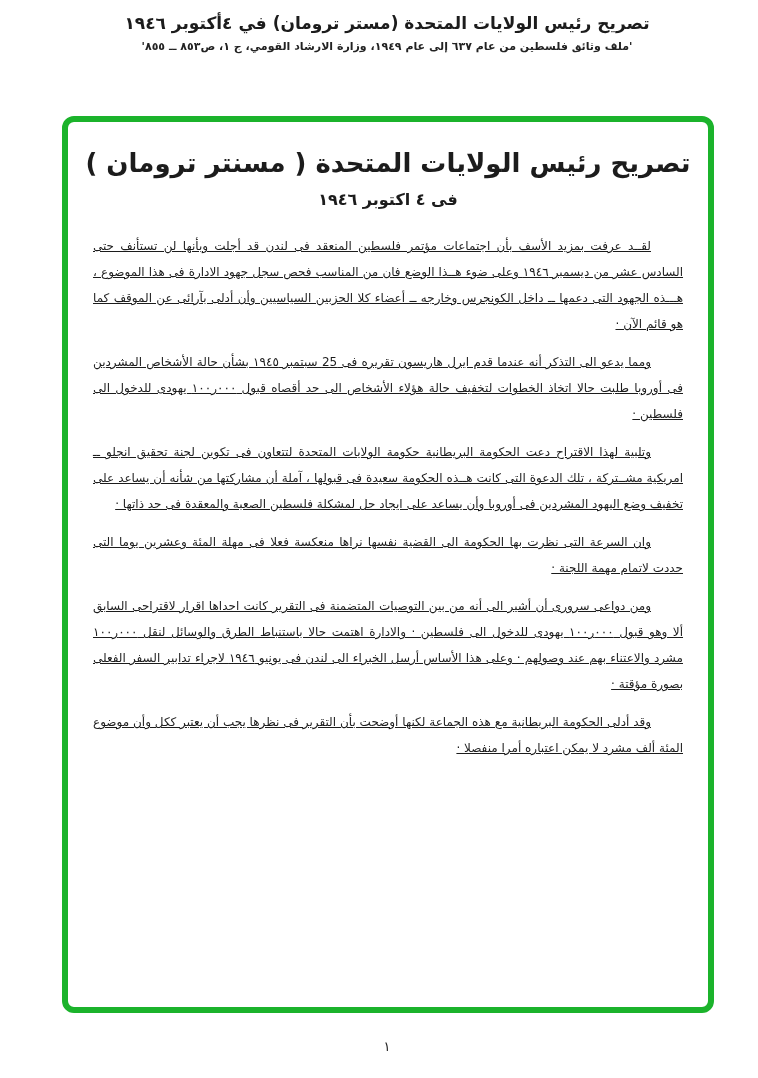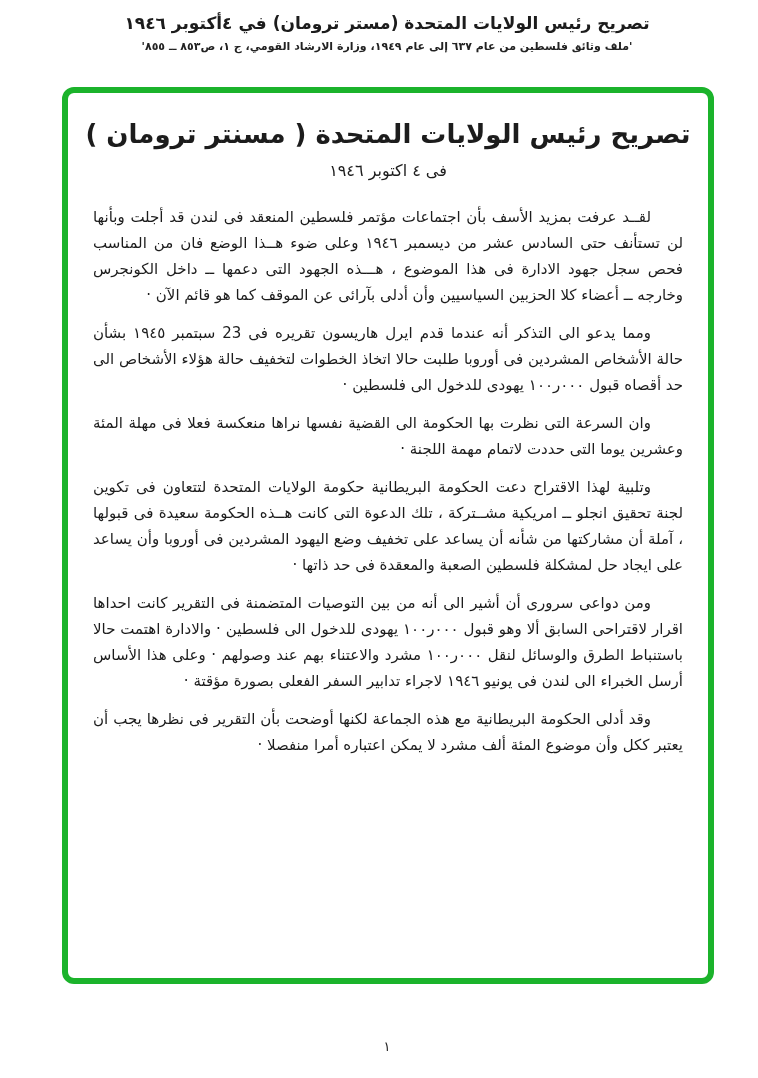--- a/index.html
+++ b/index.html
@@ -26,49 +26,50 @@
   }
   .header-line2 {
     font-size: 11px;
     font-weight: bold;
     margin-top: 7px;
     color: #222222;
   }
   .green-box {
     position: absolute;
     left: 54px;
-    top: 87px;
+    top: 116px;
     width: 652px;
     height: 897px;
     border: 6px solid #1bb32b;
     border-radius: 12px;
     background: #ffffff;
   }
   .doc-title {
     direction: rtl;
     text-align: center;
     font-size: 26px;
     font-weight: bold;
     margin-top: 26px;
     letter-spacing: 0;
   }
   .doc-subtitle {
     direction: rtl;
     text-align: center;
     font-size: 16px;
-    font-weight: normal;
+    font-weight: bold;
     margin-top: 12px;
   }
   .doc-body {
     direction: rtl;
     margin-top: 24px;
     padding: 0 25px;
-    font-size: 15px;
+    font-size: 12px;
     line-height: 26px;
     text-align: justify;
+    text-decoration: underline;
   }
   .doc-body p {
     text-indent: 32px;
     margin-bottom: 12px;
   }
   .page-number {
     position: absolute;
     bottom: 24px;
     left: 0;
     width: 100%;
@@ -87,25 +88,25 @@
     <div class="header-line2">'ملف وثائق فلسطين من عام ٦٣٧ إلى عام ١٩٤٩، وزارة الارشاد القومي، ج ١، ص٨٥٣ ــ ٨٥٥'</div>
   </div>
 
   <div class="green-box" style="border-color: rgb(27, 179, 43);">
     <div class="doc-title">تصريح رئيس الولايات المتحدة ( مسنتر ترومان )</div>
     <div class="doc-subtitle">فى ٤ اكتوبر ١٩٤٦</div>
     <div class="doc-body">
 
         <p>لقــد عرفت بمزيد الأسف بأن اجتماعات مؤتمر فلسطين المنعقد فى لندن قد أجلت وبأنها لن تستأنف حتى السادس عشر من ديسمبر ١٩٤٦ وعلى ضوء هــذا الوضع فان من المناسب فحص سجل جهود الادارة فى هذا الموضوع ، هـــذه الجهود التى دعمها ــ داخل الكونجرس وخارجه ــ أعضاء كلا الحزبين السياسيين وأن أدلى بآرائى عن الموقف كما هو قائم الآن ·</p>
 
-        <p>ومما يدعو الى التذكر أنه عندما قدم ايرل هاريسون تقريره فى 23 سبتمبر ١٩٤٥ بشأن حالة الأشخاص المشردين فى أوروبا طلبت حالا اتخاذ الخطوات لتخفيف حالة هؤلاء الأشخاص الى حد أقصاه قبول ٠٠٠ر١٠٠ يهودى للدخول الى فلسطين ·</p>
+        <p>ومما يدعو الى التذكر أنه عندما قدم ايرل هاريسون تقريره فى 25 سبتمبر ١٩٤٥ بشأن حالة الأشخاص المشردين فى أوروبا طلبت حالا اتخاذ الخطوات لتخفيف حالة هؤلاء الأشخاص الى حد أقصاه قبول ٠٠٠ر١٠٠ يهودى للدخول الى فلسطين ·</p>
+
+        <p>وتلبية لهذا الاقتراح دعت الحكومة البريطانية حكومة الولايات المتحدة لتتعاون فى تكوين لجنة تحقيق انجلو ــ امريكية مشــتركة ، تلك الدعوة التى كانت هــذه الحكومة سعيدة فى قبولها ، آملة أن مشاركتها من شأنه أن يساعد على تخفيف وضع اليهود المشردين فى أوروبا وأن يساعد على ايجاد حل لمشكلة فلسطين الصعبة والمعقدة فى حد ذاتها ·</p>
 
         <p>وان السرعة التى نظرت بها الحكومة الى القضية نفسها نراها منعكسة فعلا فى مهلة المئة وعشرين يوما التى حددت لاتمام مهمة اللجنة ·</p>
-
-        <p>وتلبية لهذا الاقتراح دعت الحكومة البريطانية حكومة الولايات المتحدة لتتعاون فى تكوين لجنة تحقيق انجلو ــ امريكية مشــتركة ، تلك الدعوة التى كانت هــذه الحكومة سعيدة فى قبولها ، آملة أن مشاركتها من شأنه أن يساعد على تخفيف وضع اليهود المشردين فى أوروبا وأن يساعد على ايجاد حل لمشكلة فلسطين الصعبة والمعقدة فى حد ذاتها ·</p>
 
 
         <p>ومن دواعى سرورى أن أشير الى أنه من بين التوصيات المتضمنة فى التقرير كانت احداها اقرار لاقتراحى السابق ألا وهو قبول ٠٠٠ر١٠٠ يهودى للدخول الى فلسطين · والادارة اهتمت حالا باستنباط الطرق والوسائل لنقل ٠٠٠ر١٠٠ مشرد والاعتناء بهم عند وصولهم · وعلى هذا الأساس أرسل الخبراء الى لندن فى يونيو ١٩٤٦ لاجراء تدابير السفر الفعلى بصورة مؤقتة ·</p>
 
         <p>وقد أدلى الحكومة البريطانية مع هذه الجماعة لكنها أوضحت بأن التقرير فى نظرها يجب أن يعتبر ككل وأن موضوع المئة ألف مشرد لا يمكن اعتباره أمرا منفصلا ·</p>
       </div>
   </div>
 
   <div class="page-number">١</div>
 

